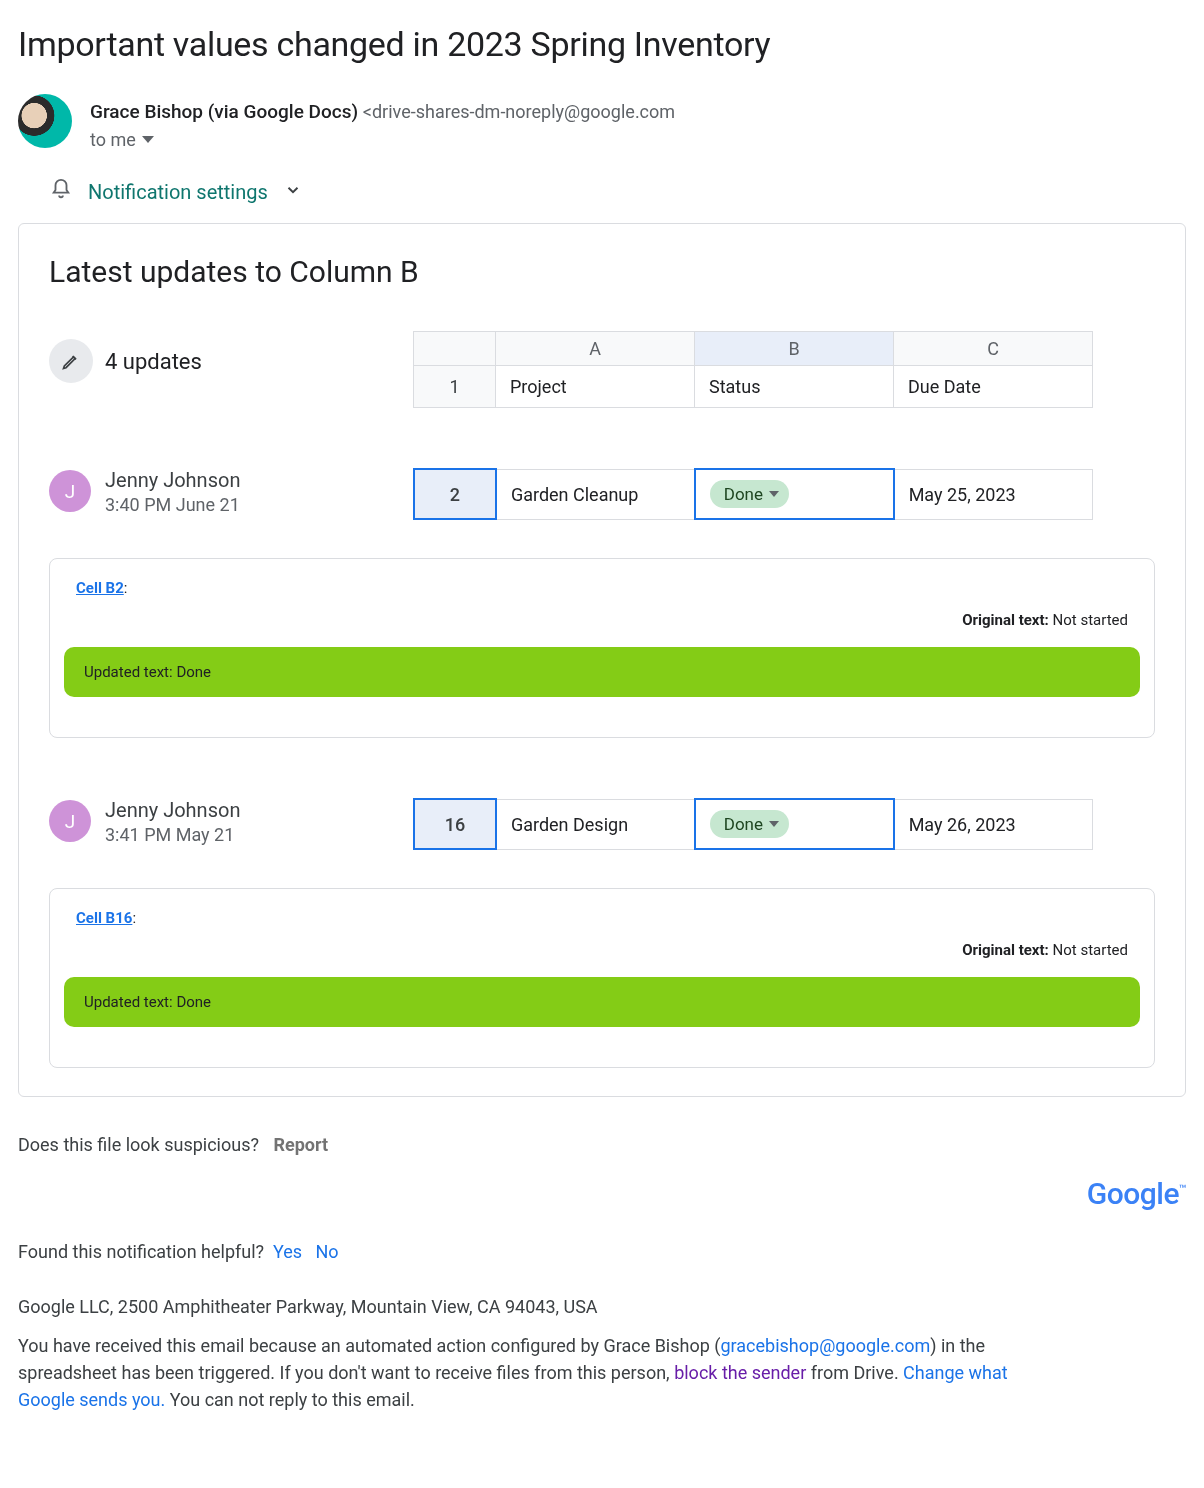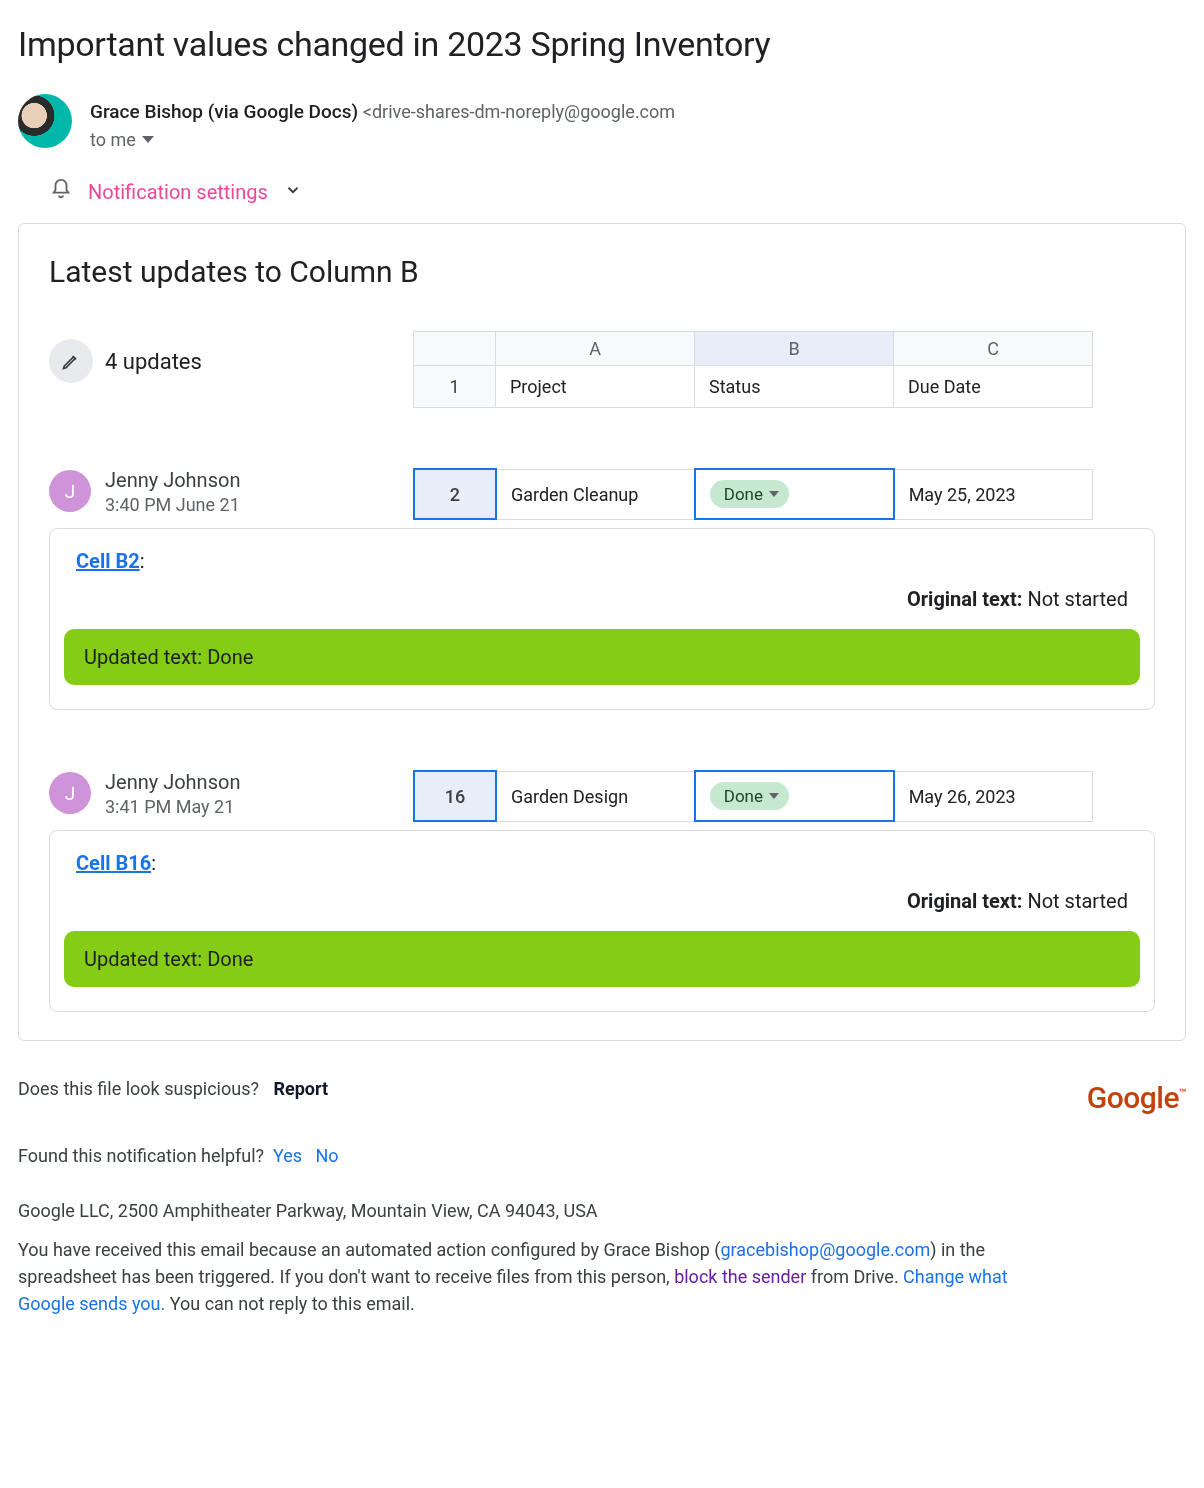--- a/index.html
+++ b/index.html
@@ -41,21 +41,21 @@
     display: flex; align-items: center; gap: 12px;
     border: 1.5px solid #dadce0; border-radius: 24px;
     padding: 10px 22px 10px 12px;
   }
   .sheets-icon {
     width: 28px; height: 28px; background: #0f9d58; border-radius: 3px;
     display: flex; align-items: center; justify-content: center;
   }
   .sheets-icon svg { width: 16px; height: 16px; }
   .chip-label { font-size: 20px; font-weight: 700; color: #3c4043; }
-  .notif-settings { display: flex; align-items: center; gap: 16px; font-size: 20px; color: #ec4899; cursor: pointer; }
+  .notif-settings { display: flex; align-items: center; gap: 16px; font-size: 20px; color: #0f766e; cursor: pointer; }
   .bell svg { width: 22px; height: 22px; stroke: #5f6368; fill: none; stroke-width: 2; }
   .chev-big svg { width: 18px; height: 18px; stroke: #3c4043; fill: none; stroke-width: 2.5; }
   .card {
     border: 1.5px solid #dadce0; border-radius: 6px;
     margin-top: 18px; padding: 30px 30px 28px 30px;
   }
   .card-title { font-size: 30px; margin-bottom: 42px; }
   .card-title .bold { font-weight: 400; }
   .summary-row { display: flex; align-items: flex-start; gap: 14px; }
   .summary-left { display: flex; align-items: center; gap: 12px; width: 350px; padding-top: 8px; }
@@ -88,34 +88,34 @@
   .avatar-small {
     width: 42px; height: 42px; border-radius: 50%; background: #ce93d8;
     display: flex; align-items: center; justify-content: center;
     color: #fff; font-size: 19px; flex-shrink: 0; margin-top: 2px;
   }
   .update-meta { width: 294px; }
   .update-name { font-size: 20px; color: #3c4043; }
   .update-time { font-size: 18px; color: #5f6368; margin-top: 2px; }
   .detail-box {
     border: 1.5px solid #dadce0; border-radius: 8px;
-    margin-top: 8px; padding: 20px 26px 8px 26px;
-    font-size: 20px;
+    margin-top: 38px; padding: 20px 26px 24px 26px;
+    font-size: 15px;
   }
   .cell-link { color: #1a73e8; font-weight: 700; text-decoration: underline; }
   .detail-line { margin: 14px 0 18px 0; text-align: right; }
   .detail-line .lbl { font-weight: 700; }
   .updated-row {
     background: #84cc16; border-radius: 10px;
     padding: 16px 20px; margin: 12px -12px 16px -12px;
   }
   .footer { margin-top: 34px; font-size: 18px; color: #3c4043; line-height: 1.5; }
   .footer-row { display: flex; justify-content: space-between; align-items: flex-start; }
-  .suspicious-report { color: #0f172a; font-weight: 700; margin-left: 10px; cursor: pointer; }
-  .google-logo { font-size: 30px; color: #c2410c; font-weight: 500; letter-spacing: -0.5px; }
+  .suspicious-report { color: #737373; font-weight: 700; margin-left: 10px; cursor: pointer; }
+  .google-logo { font-size: 30px; color: #3b82f6; font-weight: 500; letter-spacing: -0.5px; margin-top: 40px; }
   .google-logo .tm { font-size: 12px; vertical-align: super; }
   .helpful { margin-top: 22px; }
   .blue-link { color: #1a73e8; cursor: pointer; }
   .purple-link { color: #681da8; cursor: pointer; }
   .addr { margin-top: 28px; }
   .explain { margin-top: 12px; max-width: 1000px; }
 </style>
 </head>
 <body>
 

